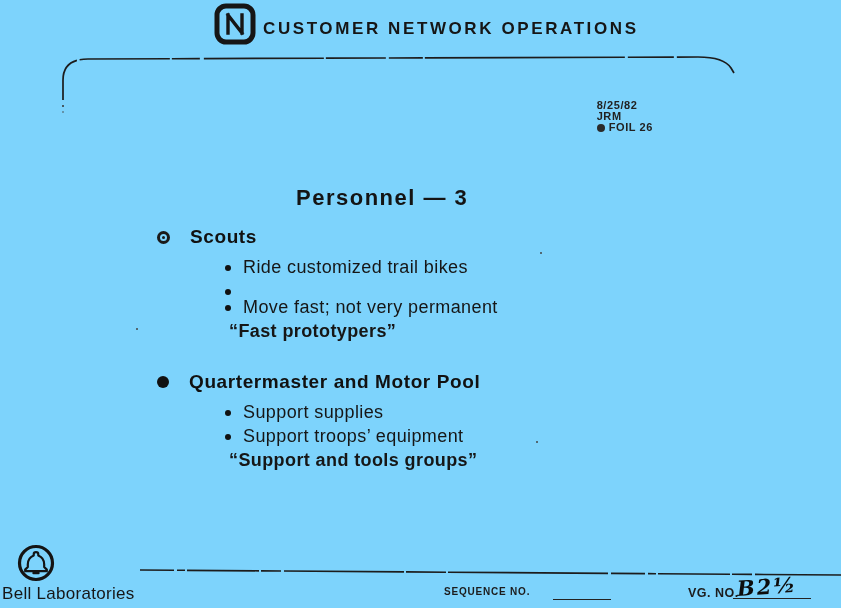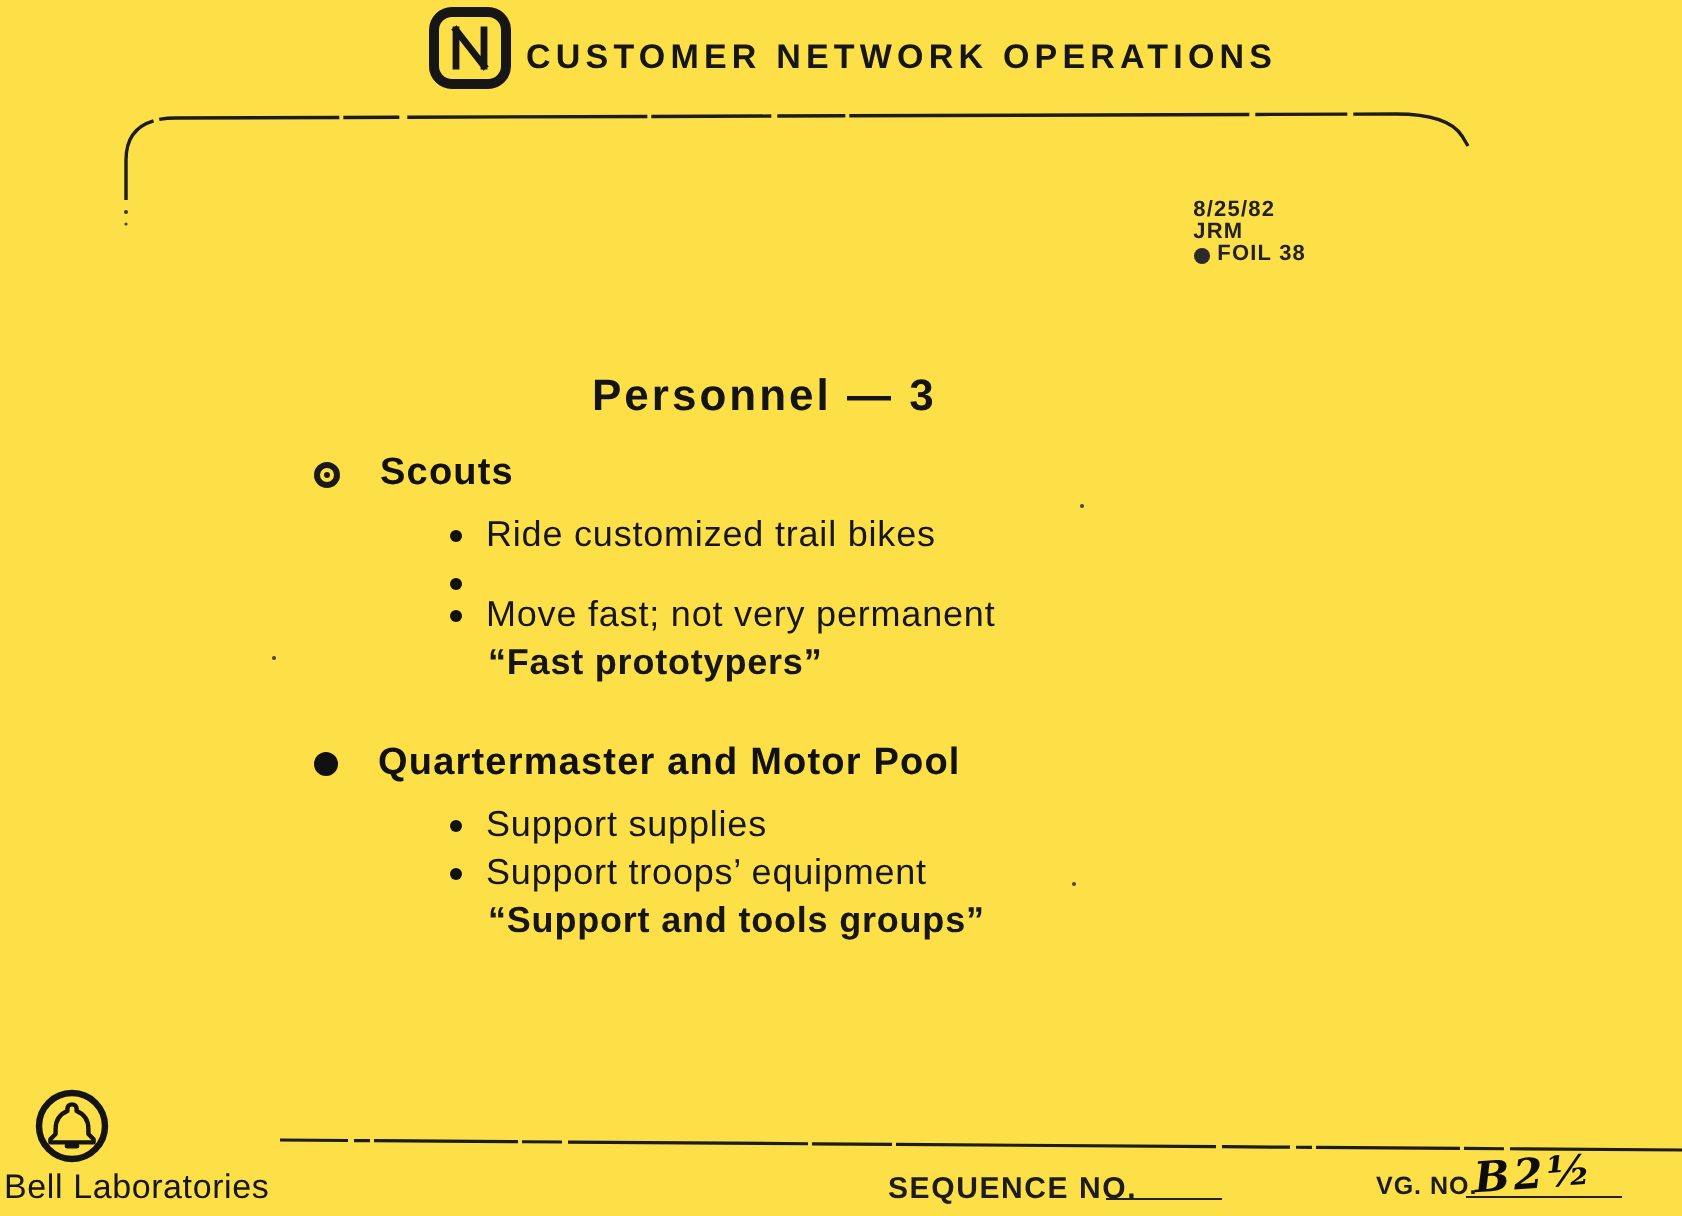--- a/index.html
+++ b/index.html
@@ -1,19 +1,19 @@
 <!DOCTYPE html>
 <html><head>
 <meta charset="utf-8">
 <style>
   html,body { margin:0; padding:0; }
   body { background:#777; font-family:"Liberation Sans", sans-serif; }
   .page {
     position:relative; width:841px; height:608px; margin:0 auto;
-    background:#fde047; color:#111; overflow:hidden;
+    background:#7dd3fc; color:#111; overflow:hidden;
   }
 
   
   .hdr-logo { position:absolute; left:214px; top:3px; width:42px; height:42px; }
   .hdr-title {
     position:absolute; left:263px; top:19px;
     font-size:17px; font-weight:bold; letter-spacing:2.6px; color:#161616;
   }
 
   
@@ -37,26 +37,26 @@
   .sec-head { display:flex; align-items:center; gap:20px; font-size:19px; font-weight:bold; letter-spacing:0.6px; }
   .b-ring {
     width:7px; height:7px; border:3px solid #1a1a1a; border-radius:50%;
     display:inline-block; position:relative; flex:0 0 auto;
   }
   .b-ring .ring-dot { position:absolute; left:2px; top:2px; width:3px; height:3px; background:#1a1a1a; border-radius:50%; }
   .b-solid { width:12px; height:12px; background:#111; border-radius:50%; display:inline-block; flex:0 0 auto; }
   .items { margin:7px 0 0 68px; font-size:18px; letter-spacing:0.4px; color:#161616; }
   .item { display:flex; gap:12px; line-height:24px; }
   .dot { width:6px; height:6px; background:#111; border-radius:50%; margin-top:10px; flex:0 0 auto; }
-  .note { margin-left:19px; line-height:24px; font-weight:bold; letter-spacing:0.4px; }
+  .note { margin-left:4px; line-height:24px; font-weight:bold; letter-spacing:0.4px; }
 
   
   .bell-logo { position:absolute; left:16px; top:543px; width:40px; height:40px; }
   .company { position:absolute; left:2px; top:584px; font-size:17px; color:#161616; letter-spacing:0.3px; }
-  .seq-label { position:absolute; left:444px; top:586px; font-size:15px; font-weight:bold; letter-spacing:0.8px; color:#1c1c1c; }
+  .seq-label { position:absolute; left:444px; top:586px; font-size:10px; font-weight:bold; letter-spacing:0.8px; color:#1c1c1c; }
   .seq-line { position:absolute; left:553px; top:585px; width:58px; height:14px; border-bottom:1.5px solid #222; }
   .vg-label { position:absolute; left:688px; top:586px; font-size:12.5px; font-weight:bold; letter-spacing:0.5px; color:#1c1c1c;text-align:center; }
   .vg-value {
     position:absolute; left:737px; top:574px;
     font-family:"DejaVu Serif", serif; font-style:italic; font-weight:bold;
     font-size:21px; transform:rotate(-4deg); color:#0d0d0d; letter-spacing:2px;
   }
   .vg-line { position:absolute; left:733px; top:584px; width:78px; height:14px; border-bottom:1.7px solid #222; }
 
   .speck { position:absolute; background:#444; width:2px; height:2px; border-radius:50%; }
@@ -70,21 +70,21 @@
     <rect x="3" y="3" width="36" height="36" rx="9" fill="none" stroke="#161616" stroke-width="5"></rect>
     <path d="M14 12 v18 M14 12 l14 18 M28 12 v18" fill="none" stroke="#161616" stroke-width="3.4" stroke-linecap="square"></path>
   </svg>
   <div class="hdr-title">CUSTOMER NETWORK OPERATIONS</div>
 
   <div class="corner">
     <div>8/25/82</div>
     <div>JRM</div>
     <div class="foil-row">
       <span class="foil-bell"></span>
-      <span>FOIL 38</span>
+      <span>FOIL 26</span>
     </div>
   </div>
 
   <svg class="frame-svg" viewBox="0 0 841 608">
     <path d="M63 100 L63 80 Q63 59 88 59 L698 57 Q724 57 731 68 L734 73" fill="none" stroke="#1c1c1c" stroke-width="1.7" stroke-dasharray="46 3 90 2 28 4 120 2 60 3 34 2 200 3"></path>
     <circle cx="63" cy="106" r="1" fill="#333"></circle>
     <circle cx="63" cy="112" r="0.8" fill="#444"></circle>
     <path d="M140 570 L841 575" fill="none" stroke="#1c1c1c" stroke-width="1.6" stroke-dasharray="34 3 8 2 72 2 20 3 120 2 40 2 160 3"></path>
   </svg>
 

